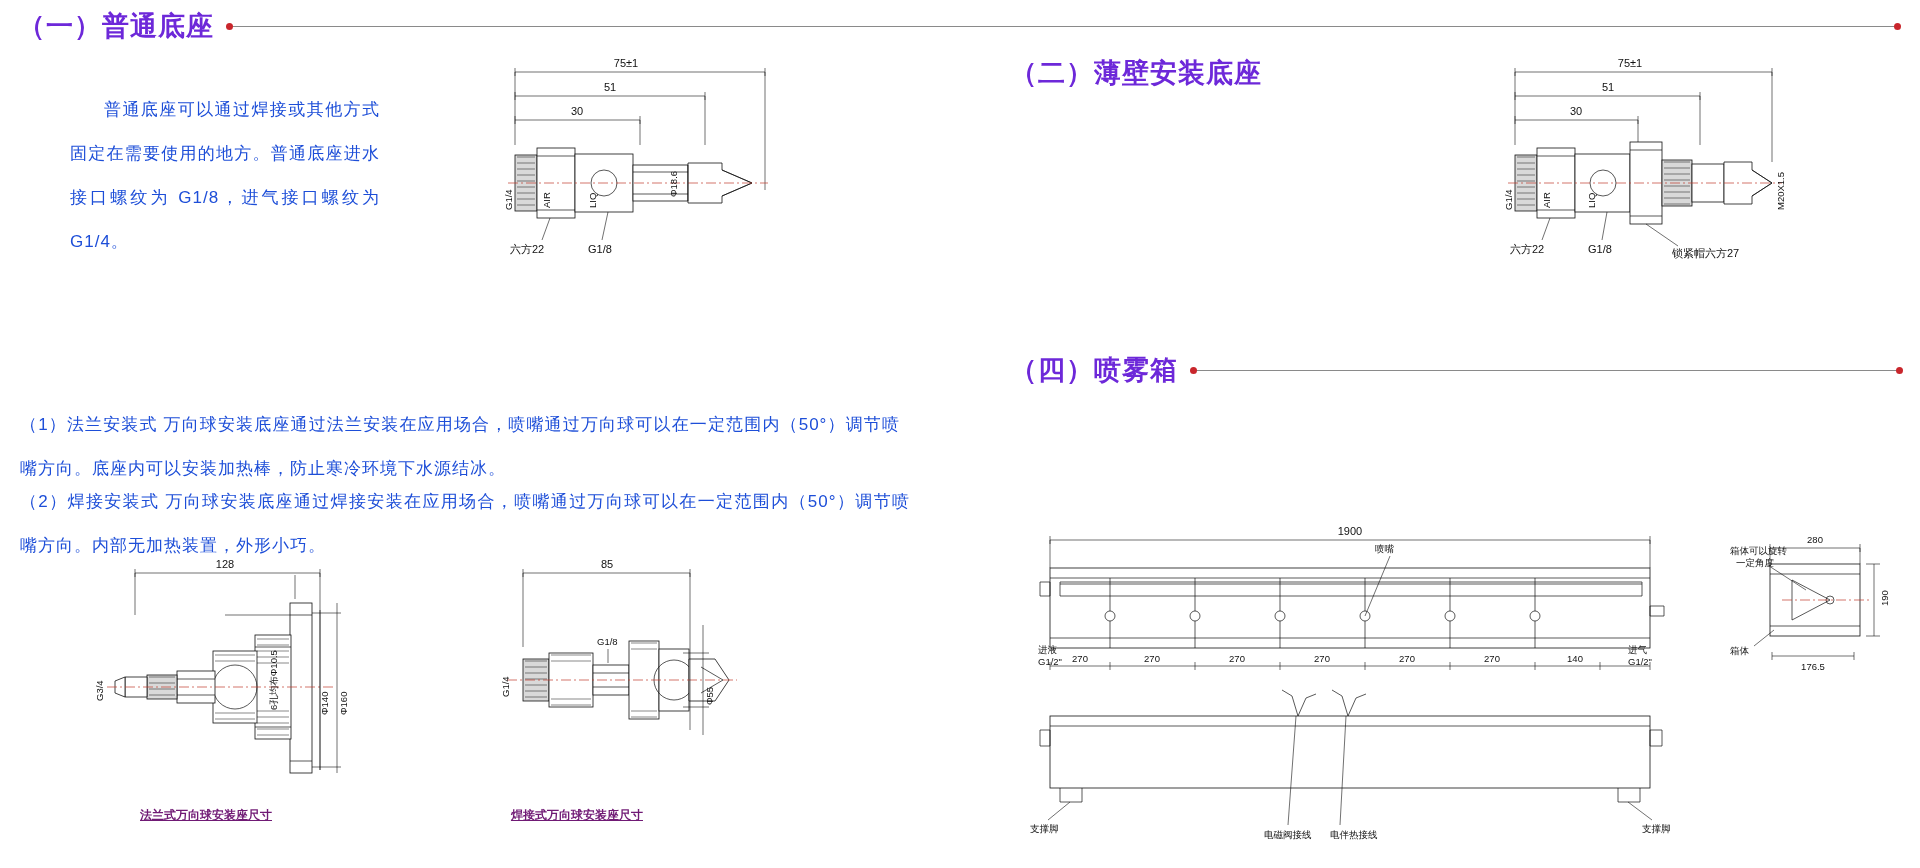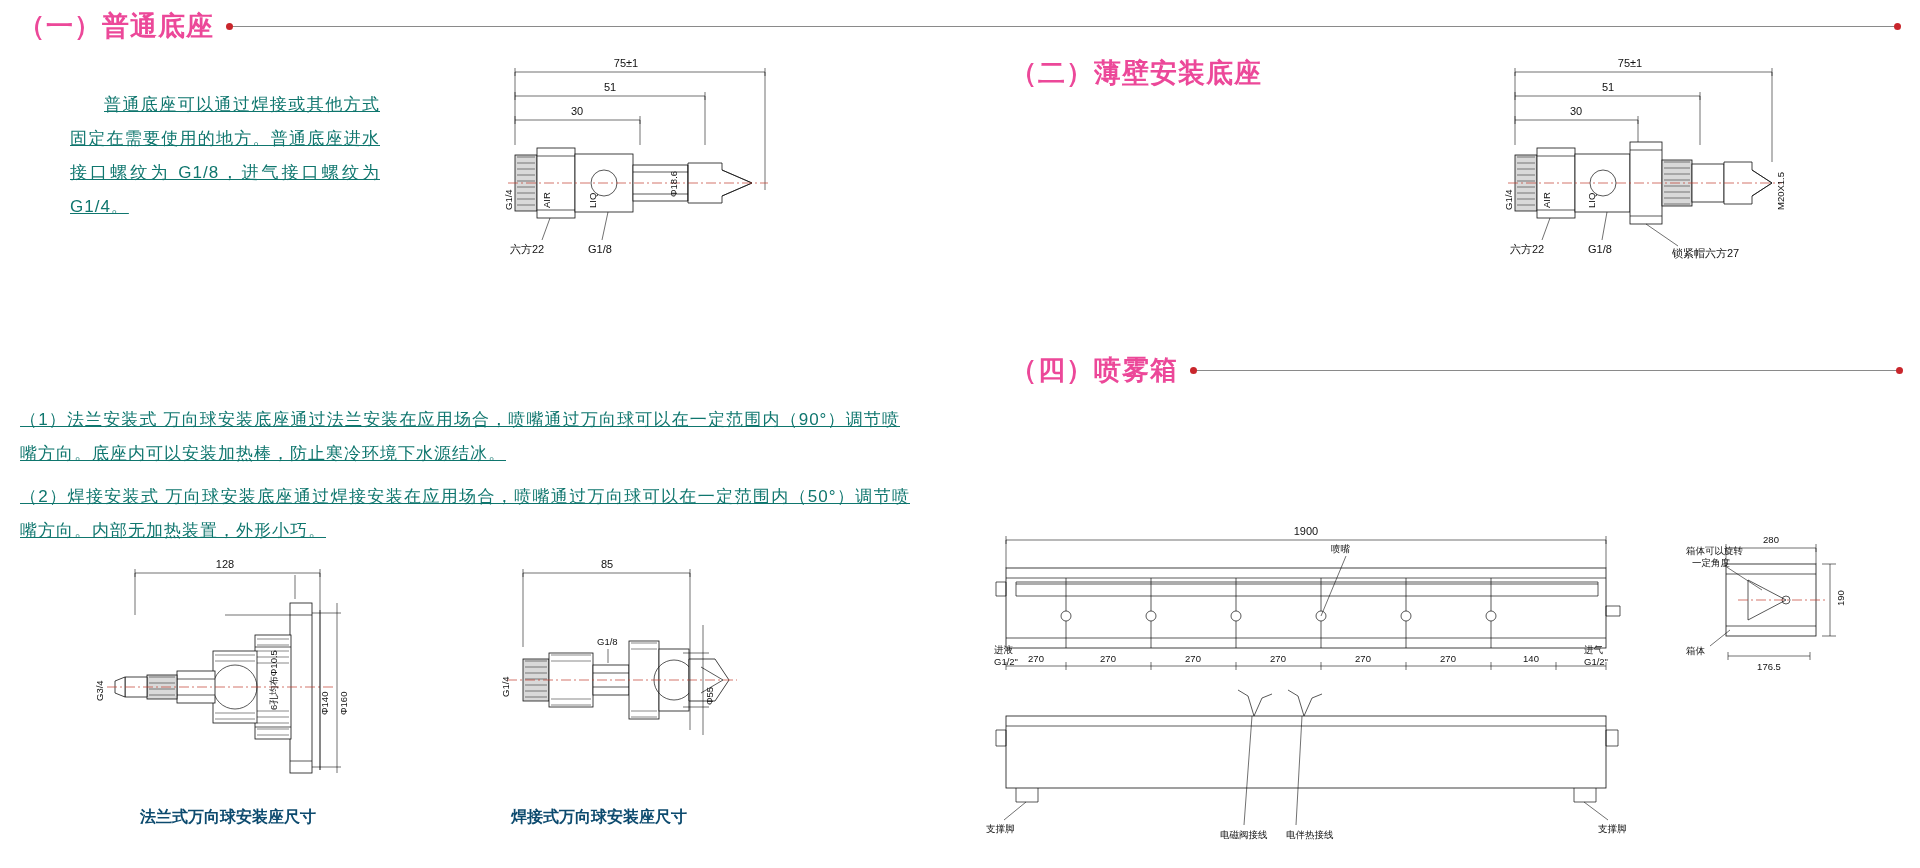--- a/index.html
+++ b/index.html
@@ -9,21 +9,21 @@
     font-family:"Liberation Sans","DejaVu Sans",sans-serif;
     color:#1a1a1a;
     overflow:hidden;
     position:relative;
   }
   .page{position:relative;width:1920px;height:868px;}
 
   
   .sec-head{position:absolute;display:flex;align-items:center;white-space:nowrap;}
   .sec-title{
-    color:#ec4899;
+    color:#6d28d9;
     font-size:27px;
     font-weight:bold;
     letter-spacing:1px;
     font-family:"Liberation Sans","DejaVu Sans",sans-serif;
   }
   .rule{
     height:1px;background:#8a8a8a;margin-left:14px;position:relative;
   }
   .rule:before{
     content:"";position:absolute;left:-2px;top:-3px;width:7px;height:7px;border-radius:50%;
@@ -31,32 +31,31 @@
   }
   .rule.right-dot:after{
     content:"";position:absolute;right:-3px;top:-3px;width:7px;height:7px;border-radius:50%;
     background:#c9262c;
   }
 
   
   .para{
     position:absolute;
     font-size:17px;
-    line-height:34px;
-    color:#0f766e;
+    line-height:44px;
+    color:#1d4ed8;
     letter-spacing:1px;
     text-align:justify;
-    text-decoration:underline;
   }
   .indent{text-indent:2em;}
 
   
   .drawing{position:absolute;}
   .cap{
-    position:absolute;font-size:16px;font-weight:bold;color:#0c4a6e;white-space:nowrap;
+    position:absolute;font-size:12px;font-weight:bold;color:#701a75;white-space:nowrap;text-decoration:underline;
   }
   svg{display:block;overflow:visible;}
   .thin{stroke:#111;stroke-width:0.7;fill:none;}
   .dim{stroke:#111;stroke-width:0.6;fill:none;}
   .ctr{stroke:#c0392b;stroke-width:0.7;fill:none;stroke-dasharray:10 3 2 3;}
   .hat{stroke:#111;stroke-width:0.5;fill:none;}
   .txt{font-family:"Liberation Sans","DejaVu Sans",sans-serif;font-size:11px;fill:#111;}
   .txt9{font-family:"Liberation Sans","DejaVu Sans",sans-serif;font-size:9.5px;fill:#111;}
   .fillgray{fill:#d9d9d9;stroke:#111;stroke-width:0.8;}
   .fillwhite{fill:#ffffff;stroke:#111;stroke-width:0.8;}
@@ -159,21 +158,21 @@
       <text class="txt9" x="105" y="158" transform="rotate(-90 105 158)">LIQ</text>
       <text class="txt9" x="294" y="160" transform="rotate(-90 294 160)">M20X1.5</text>
       <path class="dim" d="M60 168 L52 190 M117 162 L112 190 M156 174 L188 196"></path>
       <text class="txt" x="20" y="203">六方22</text>
       <text class="txt" x="98" y="203">G1/8</text>
       <text class="txt" x="182" y="207">锁紧帽六方27</text>
     </svg>
   </div>
 
 
-  <div class="para" style="left:20px;top:403px;width:880px;">（1）法兰安装式 万向球安装底座通过法兰安装在应用场合，喷嘴通过万向球可以在一定范围内（90°）调节喷嘴方向。底座内可以安装加热棒，防止寒冷环境下水源结冰。</div>
+  <div class="para" style="left:20px;top:403px;width:880px;">（1）法兰安装式 万向球安装底座通过法兰安装在应用场合，喷嘴通过万向球可以在一定范围内（50°）调节喷嘴方向。底座内可以安装加热棒，防止寒冷环境下水源结冰。</div>
   <div class="para" style="left:20px;top:480px;width:890px;">（2）焊接安装式 万向球安装底座通过焊接安装在应用场合，喷嘴通过万向球可以在一定范围内（50°）调节喷嘴方向。内部无加热装置，外形小巧。</div>
 
   <div class="drawing" style="left:85px;top:555px;">
     <svg width="330" height="250" viewBox="0 0 330 250">
 
       <line class="dim" x1="50" y1="18" x2="235" y2="18"></line>
       <path class="dim" d="M50 14 L50 22 M235 14 L235 22"></path>
       <text class="txt" x="140" y="13" text-anchor="middle">128</text>
       <path class="dim" d="M50 18 L50 60 M235 18 L235 55"></path>
 
@@ -246,21 +245,21 @@
     </svg>
     <div class="cap" style="left:18px;top:252px;margin-left:28px;">焊接式万向球安装座尺寸</div>
   </div>
 
   <div class="sec-head" style="left:1010px;top:352px;width:890px;">
     <span class="sec-title">（四）喷雾箱</span>
     <span class="rule right-dot" style="width:710px;"></span>
   </div>
 
 
-  <div class="drawing" style="left:986px;top:520px;">
+  <div class="drawing" style="left:1030px;top:520px;">
     <svg width="880" height="330" viewBox="0 0 880 330">
 
       <line class="dim" x1="20" y1="20" x2="620" y2="20"></line>
       <path class="dim" d="M20 16 L20 24 M620 16 L620 24"></path>
       <text class="txt" x="320" y="15" text-anchor="middle">1900</text>
       <path class="dim" d="M20 20 L20 48 M620 20 L620 48"></path>
 
       <rect class="nofill" x="20" y="48" width="600" height="80"></rect>
       <path class="thin" d="M20 58 L620 58 M20 118 L620 118"></path>
 

